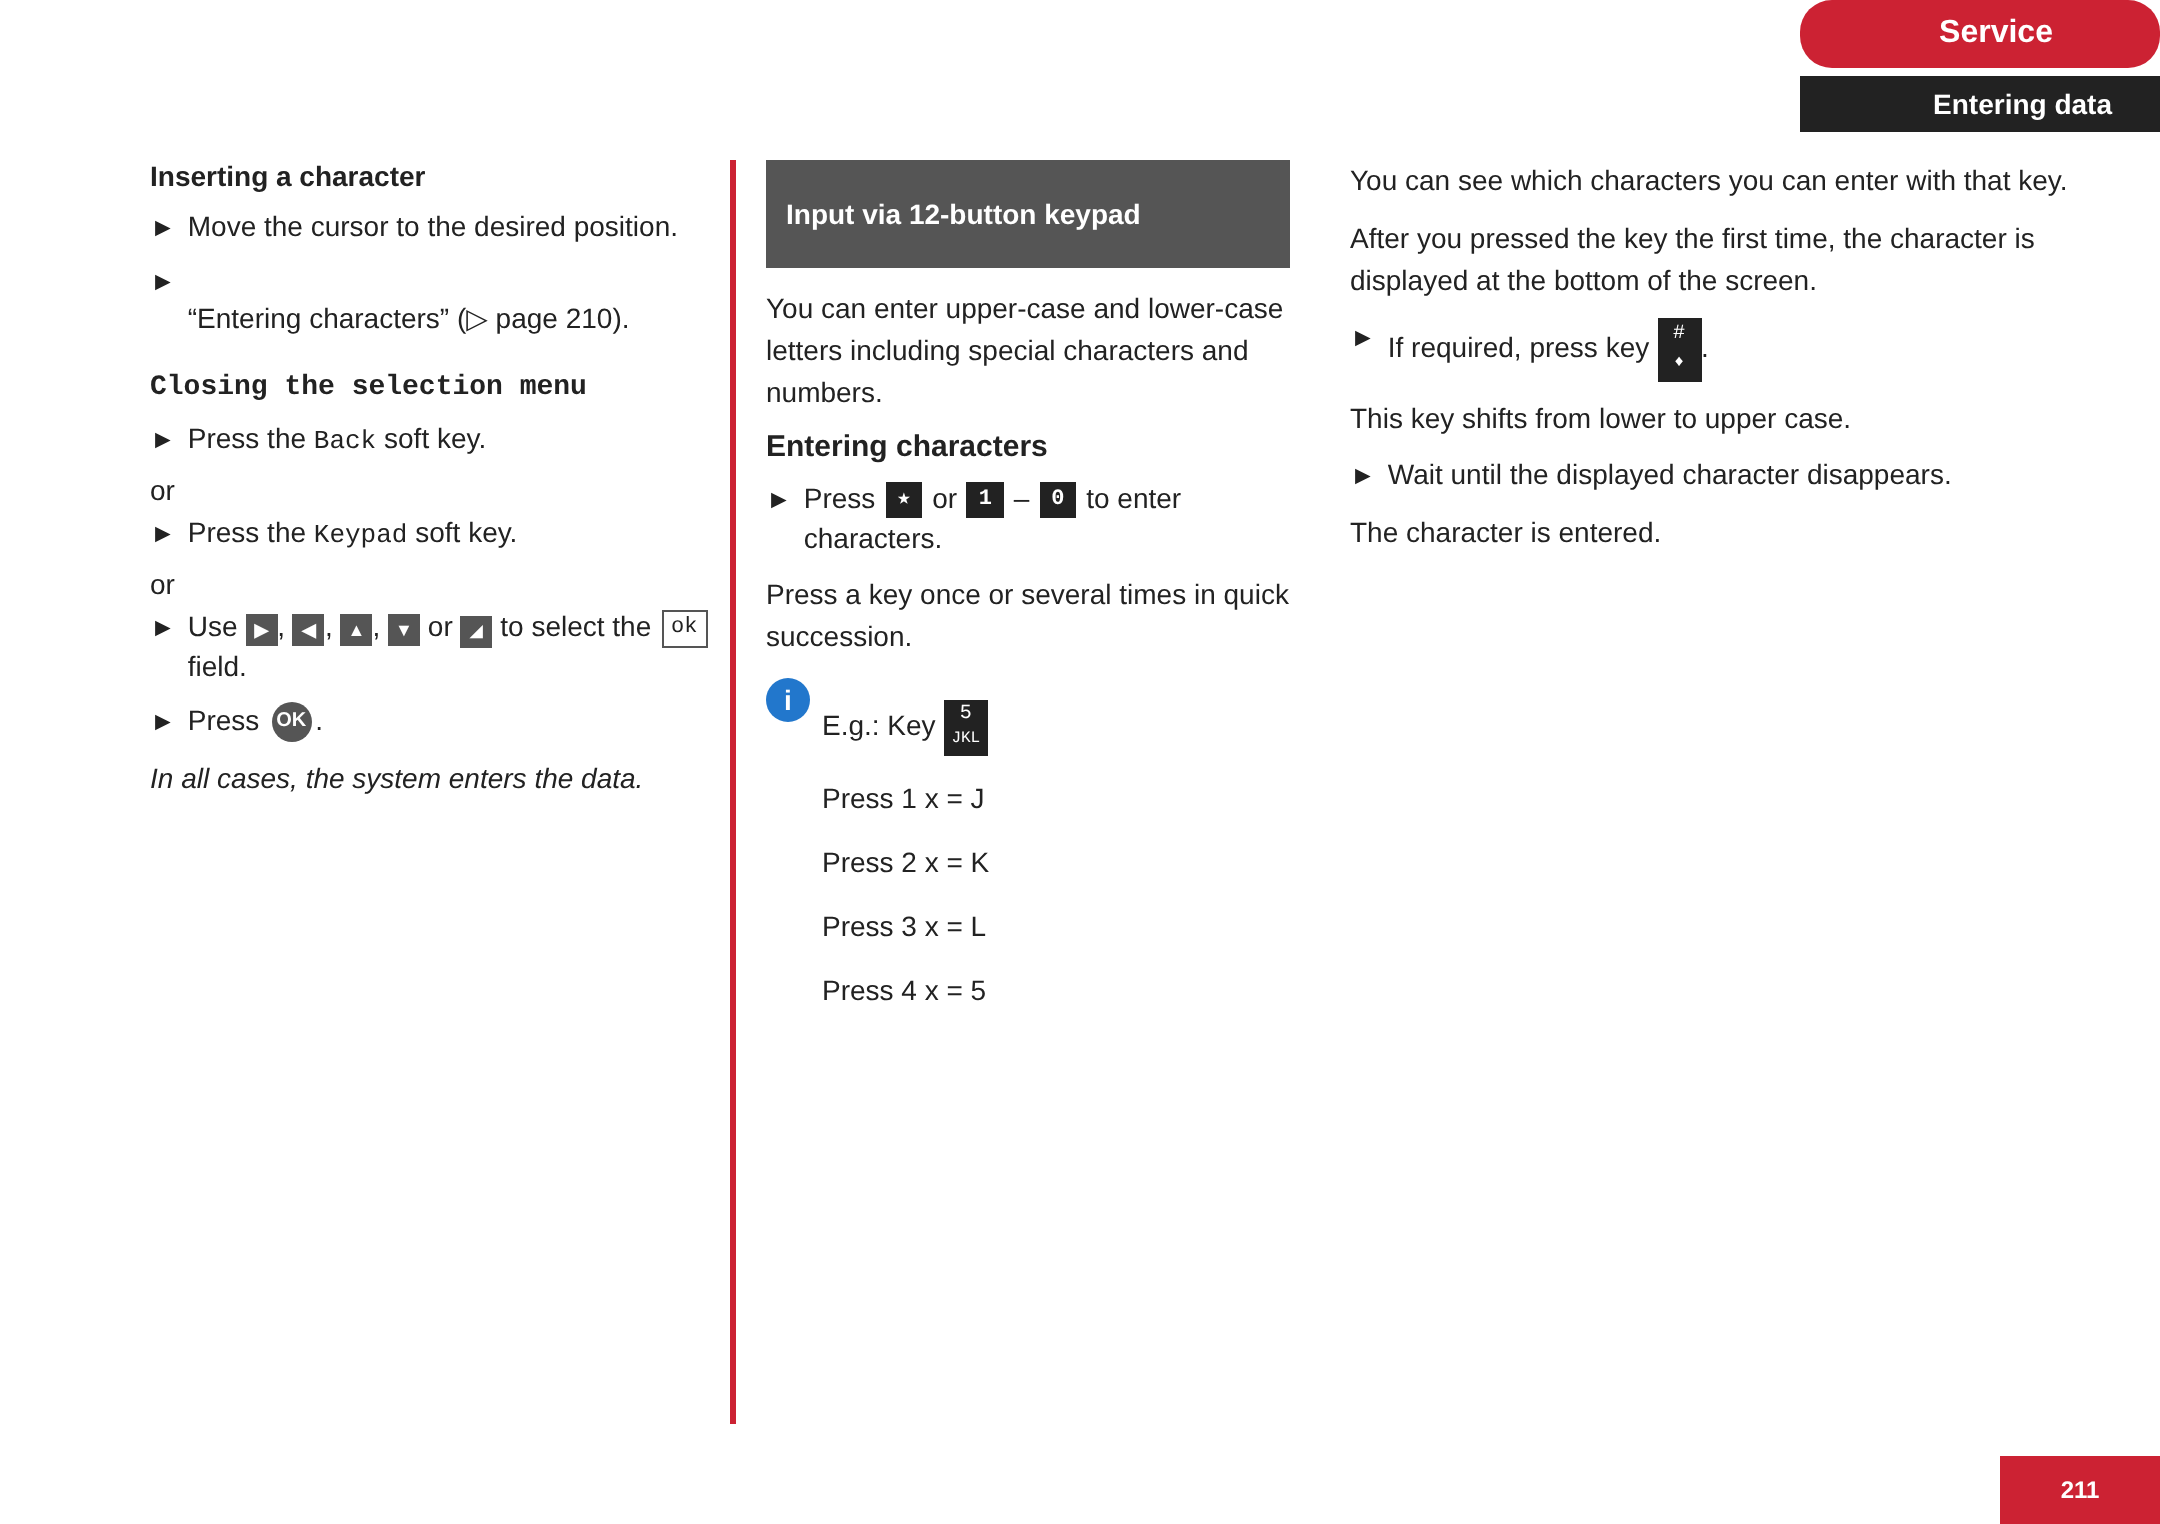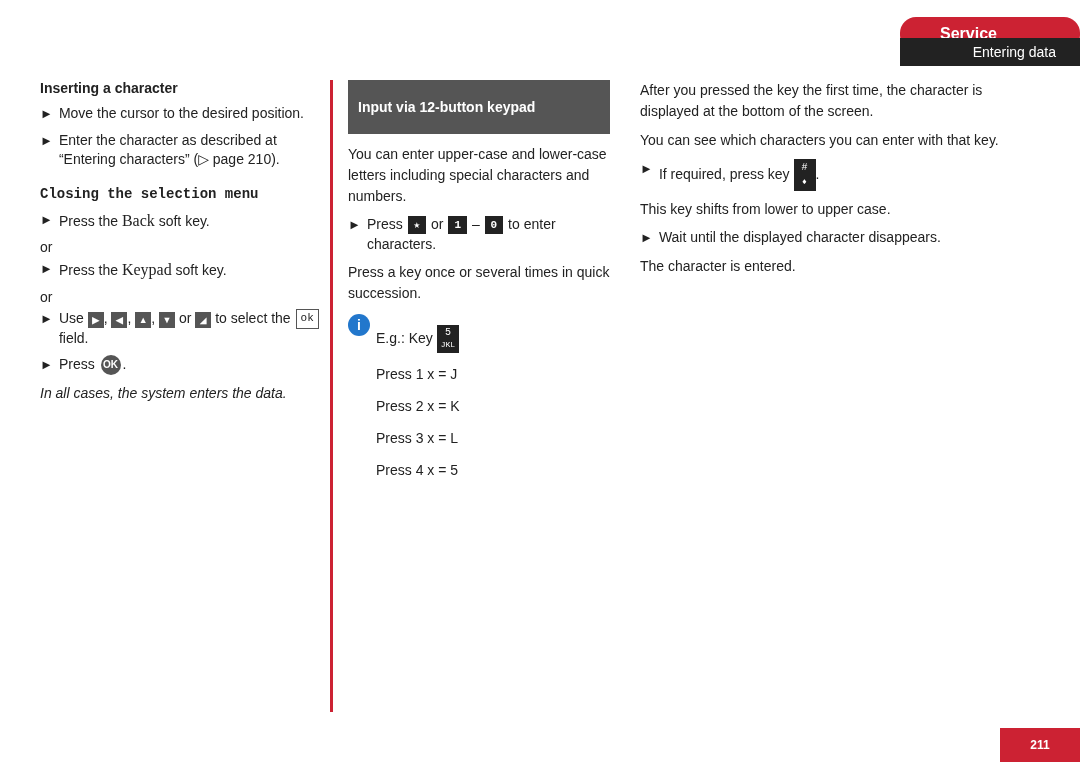--- a/index.html
+++ b/index.html
@@ -10,39 +10,39 @@
       font-family: Arial, Helvetica, sans-serif;
       font-size: 14px;
       color: #222;
       position: relative;
       overflow: hidden;
     }
 
     
     .header-service {
       position: absolute;
-      top: 17px;
+      top: 0;
       right: 0;
       background: #cc2233;
       color: #fff;
       font-weight: bold;
       font-size: 16px;
       padding: 8px 24px 8px 40px;
       min-width: 180px;
-      text-align: left;
+      text-align: center;
       border-radius: 16px;
     }
 
     .header-entering-data {
       position: absolute;
       top: 38px;
       right: 0;
       background: #222222;
       color: #fff;
-      font-weight: normal;
+      font-weight: bold;
       font-size: 14px;
       padding: 6px 24px 6px 40px;
       min-width: 180px;
       text-align: right;
     }
 
     
     .page-number {
       position: absolute;
       bottom: 0;
@@ -66,20 +66,21 @@
       display: flex;
       flex-direction: row;
       gap: 0;
     }
 
     
     .col-left {
       width: 290px;
       padding-right: 8px;
       flex-shrink: 0;
+      margin-left: 35px;
     }
 
     .col-middle {
       width: 300px;
       padding-right: 20px;
       border-left: 3px solid #cc2233;
       padding-left: 15px;
       flex-shrink: 0;
     }
 
@@ -130,22 +131,22 @@
 
     
     .or-text {
       margin: 4px 0 4px 0;
       font-size: 14px;
       color: #222;
     }
 
     
     .code-text {
-      font-family: Liberation Serif, serif;
-      font-size: 16px;
+      font-family: Liberation Mono, monospace;
+      font-size: 13px;
     }
 
     .key-btn-dark {
       display: inline-block;
       border: 1.5px solid #222;
       background: #222;
       color: #fff;
       font-size: 11px;
       padding: 1px 5px;
       margin: 0 1px;
@@ -289,21 +290,20 @@
     <div class="section-title">Inserting a character</div>
 
     <div class="bullet-item">
       <span class="bullet-arrow">►</span>
       <span class="bullet-text">Move the cursor to the desired position.</span>
     </div>
 
     <div class="bullet-item">
       <span class="bullet-arrow">►</span>
       <span class="bullet-text">
-        <span>Enter the character as described at</span>
         <br>
         <span>“Entering characters” (▷ page 210).</span>
       </span>
     </div>
 
     <div class="section-title" style="margin-top:16px;font-family:Liberation Mono, monospace;">Closing the selection menu</div>
 
     <div class="bullet-item">
       <span class="bullet-arrow">►</span>
       <span class="bullet-text">
@@ -344,20 +344,21 @@
     </div>
 
     <div class="para" style="margin-top:8px;font-style:italic;">In all cases, the system enters the data.</div>
   </div>
 
   <div class="col-middle">
     <div class="input-box-title">Input via 12-button keypad</div>
 
     <div class="para">You can enter upper-case and lower-case letters including special characters and numbers.</div>
 
+    <div class="entering-chars-title">Entering characters</div>
 
     <div class="bullet-item">
       <span class="bullet-arrow">►</span>
       <span class="bullet-text">
         Press
         <span class="key-btn-dark">★</span>
         or
         <span class="key-btn-dark">1</span>
         –
         <span class="key-btn-dark">0</span>
@@ -376,22 +377,22 @@
         </div>
         <div class="example-line">Press 1 x = J</div>
         <div class="example-line">Press 2 x = K</div>
         <div class="example-line">Press 3 x = L</div>
         <div class="example-line">Press 4 x = 5</div>
       </div>
     </div>
   </div>
 
   <div class="col-right">
+    <div class="para">You can see which characters you can enter with that key.</div>
     <div class="para">After you pressed the key the first time, the character is displayed at the bottom of the screen.</div>
-    <div class="para">You can see which characters you can enter with that key.</div>
 
     <div class="bullet-item" style="margin-bottom:8px;">
       <span class="bullet-arrow">►</span>
       <span class="bullet-text">
         If required, press key
         <span class="hash-btn">#<br><span style="font-size:8px;">♦</span></span>.
       </span>
     </div>
 
     <div class="para">This key shifts from lower to upper case.</div>

